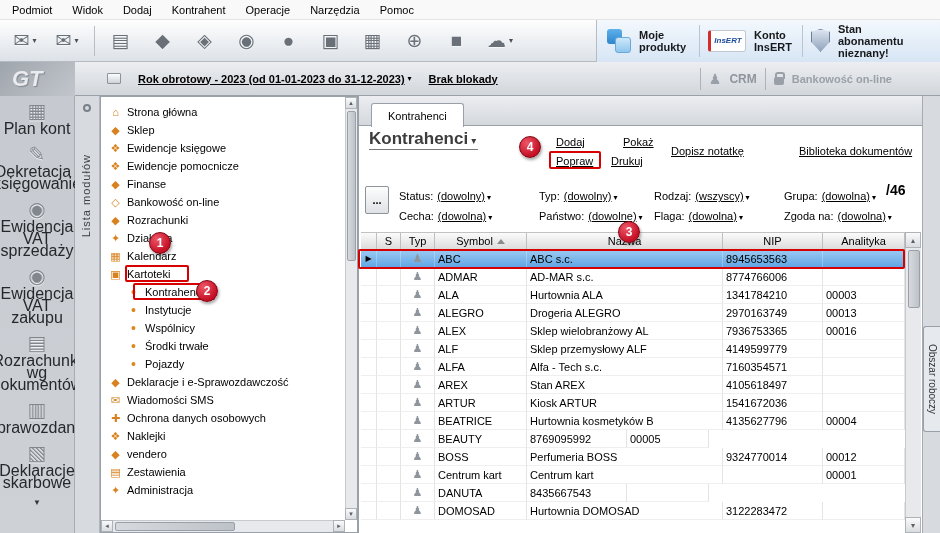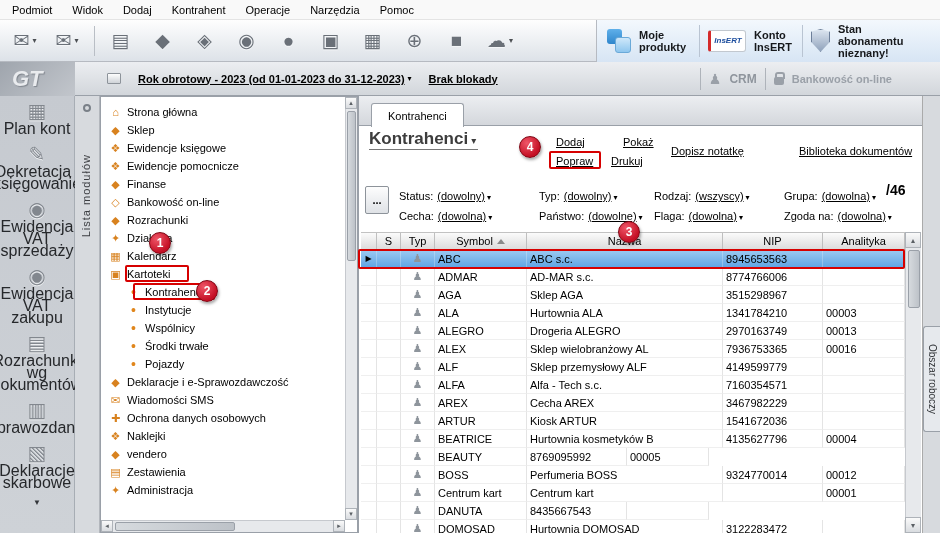--- a/index.html
+++ b/index.html
@@ -504,31 +504,20 @@
       <div class="c w-s"></div>
       <div class="c w-typ">
           <span class="cicon"></span>
         </div>
       <div class="c w-sym">ADMAR</div>
       <div class="c w-naz">AD-MAR s.c.</div>
       <div class="c w-nip">8774766006</div>
       <div class="c w-ana"></div>
     </div>
 
-    <div class="trow">
-      <div class="c w-gut"></div>
-      <div class="c w-s"></div>
-      <div class="c w-typ">
-          <span class="cicon"></span>
-        </div>
-      <div class="c w-sym">AGA</div>
-      <div class="c w-naz">Sklep AGA</div>
-      <div class="c w-nip">3515298967</div>
-      <div class="c w-ana"></div>
-    </div>
 
     <div class="trow">
       <div class="c w-gut"></div>
       <div class="c w-s"></div>
       <div class="c w-typ">
           <span class="cicon"></span>
         </div>
       <div class="c w-sym">ALA</div>
       <div class="c w-naz">Hurtownia ALA</div>
       <div class="c w-nip">1341784210</div>
@@ -583,22 +572,22 @@
       <div class="c w-ana"></div>
     </div>
 
     <div class="trow">
       <div class="c w-gut"></div>
       <div class="c w-s"></div>
       <div class="c w-typ">
           <span class="cicon"></span>
         </div>
       <div class="c w-sym">AREX</div>
-      <div class="c w-naz">Cecha AREX</div>
-      <div class="c w-nip">3467982229</div>
+      <div class="c w-naz">Stan AREX</div>
+      <div class="c w-nip">4105618497</div>
       <div class="c w-ana"></div>
     </div>
 
     <div class="trow">
       <div class="c w-gut"></div>
       <div class="c w-s"></div>
       <div class="c w-typ">
           <span class="cicon"></span>
         </div>
       <div class="c w-sym">ARTUR</div>

